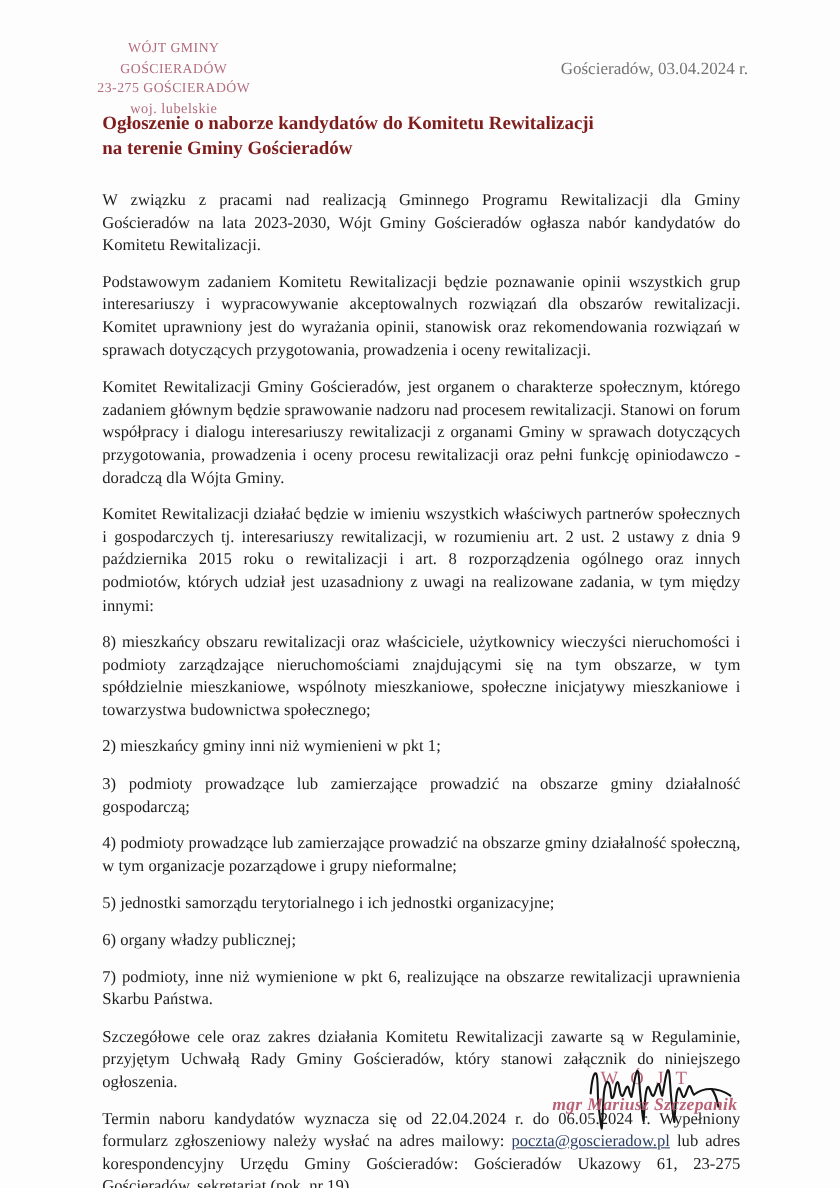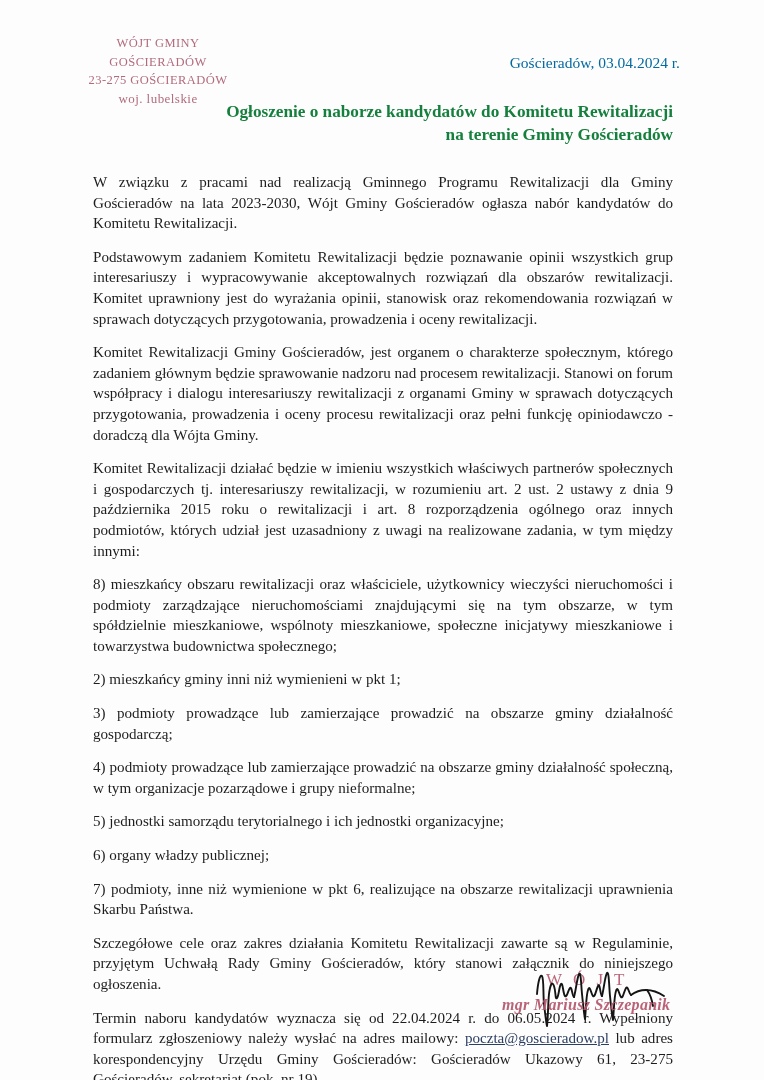--- a/index.html
+++ b/index.html
@@ -47,35 +47,35 @@
   }
   .office-stamp .l1 { font-variant: small-caps; font-size: 12.5px; text-transform: uppercase; }
   .office-stamp .l2 { font-variant: small-caps; font-size: 12.5px; text-transform: uppercase; }
   .office-stamp .l3 { font-size: 13px; }
 
   .place-date {
     position: absolute;
     right: 84px;
     top: 20px;
     font-size: 15.5px;
-    color: #0369a1;
+    color: #737373;
     white-space: nowrap;
   }
 
   
   .doc-title {
     position: absolute;
     top: 100px;
     left: 93px;
     width: 580px;
-    text-align: right;
+    text-align: left;
     font-weight: bold;
     font-size: 17.2px;
     line-height: 23px;
-    color: #15803d;
+    color: #7f1d1d;
   }
   .doc-title .tl { display: block; }
 
   
   .body-block {
     position: absolute;
     top: 172px;
     left: 93px;
     width: 580px;
     font-size: 15.1px;

